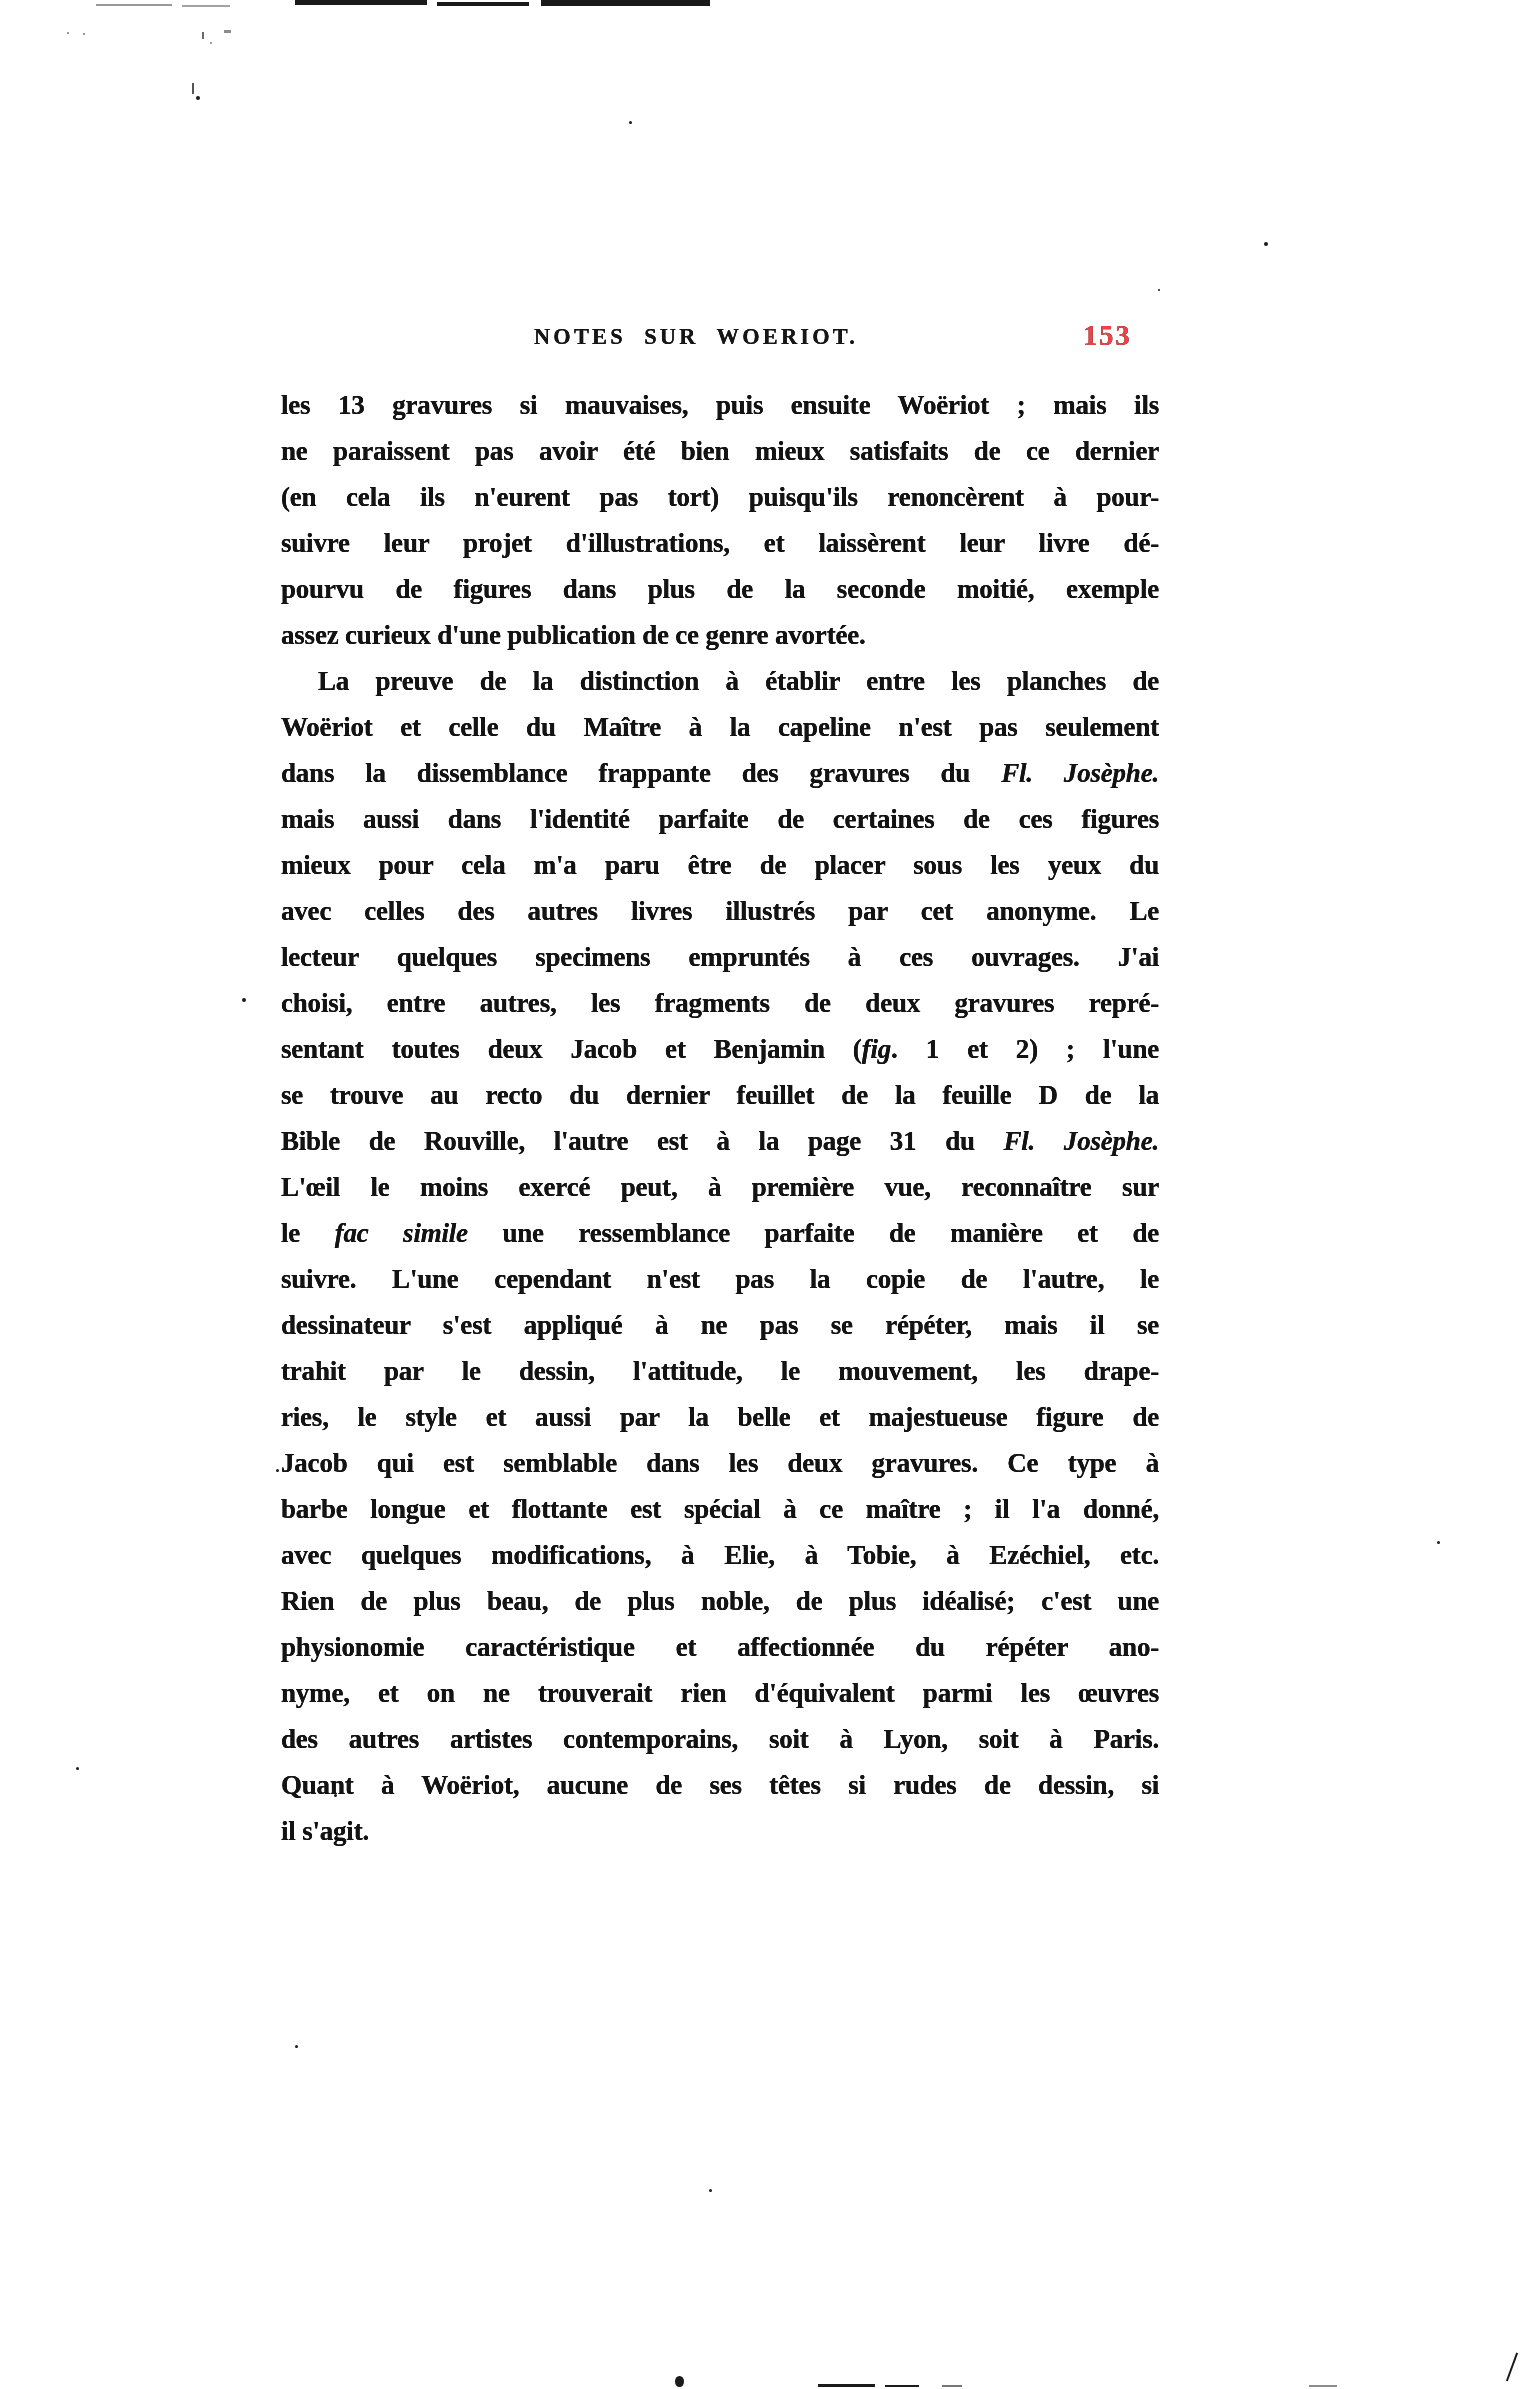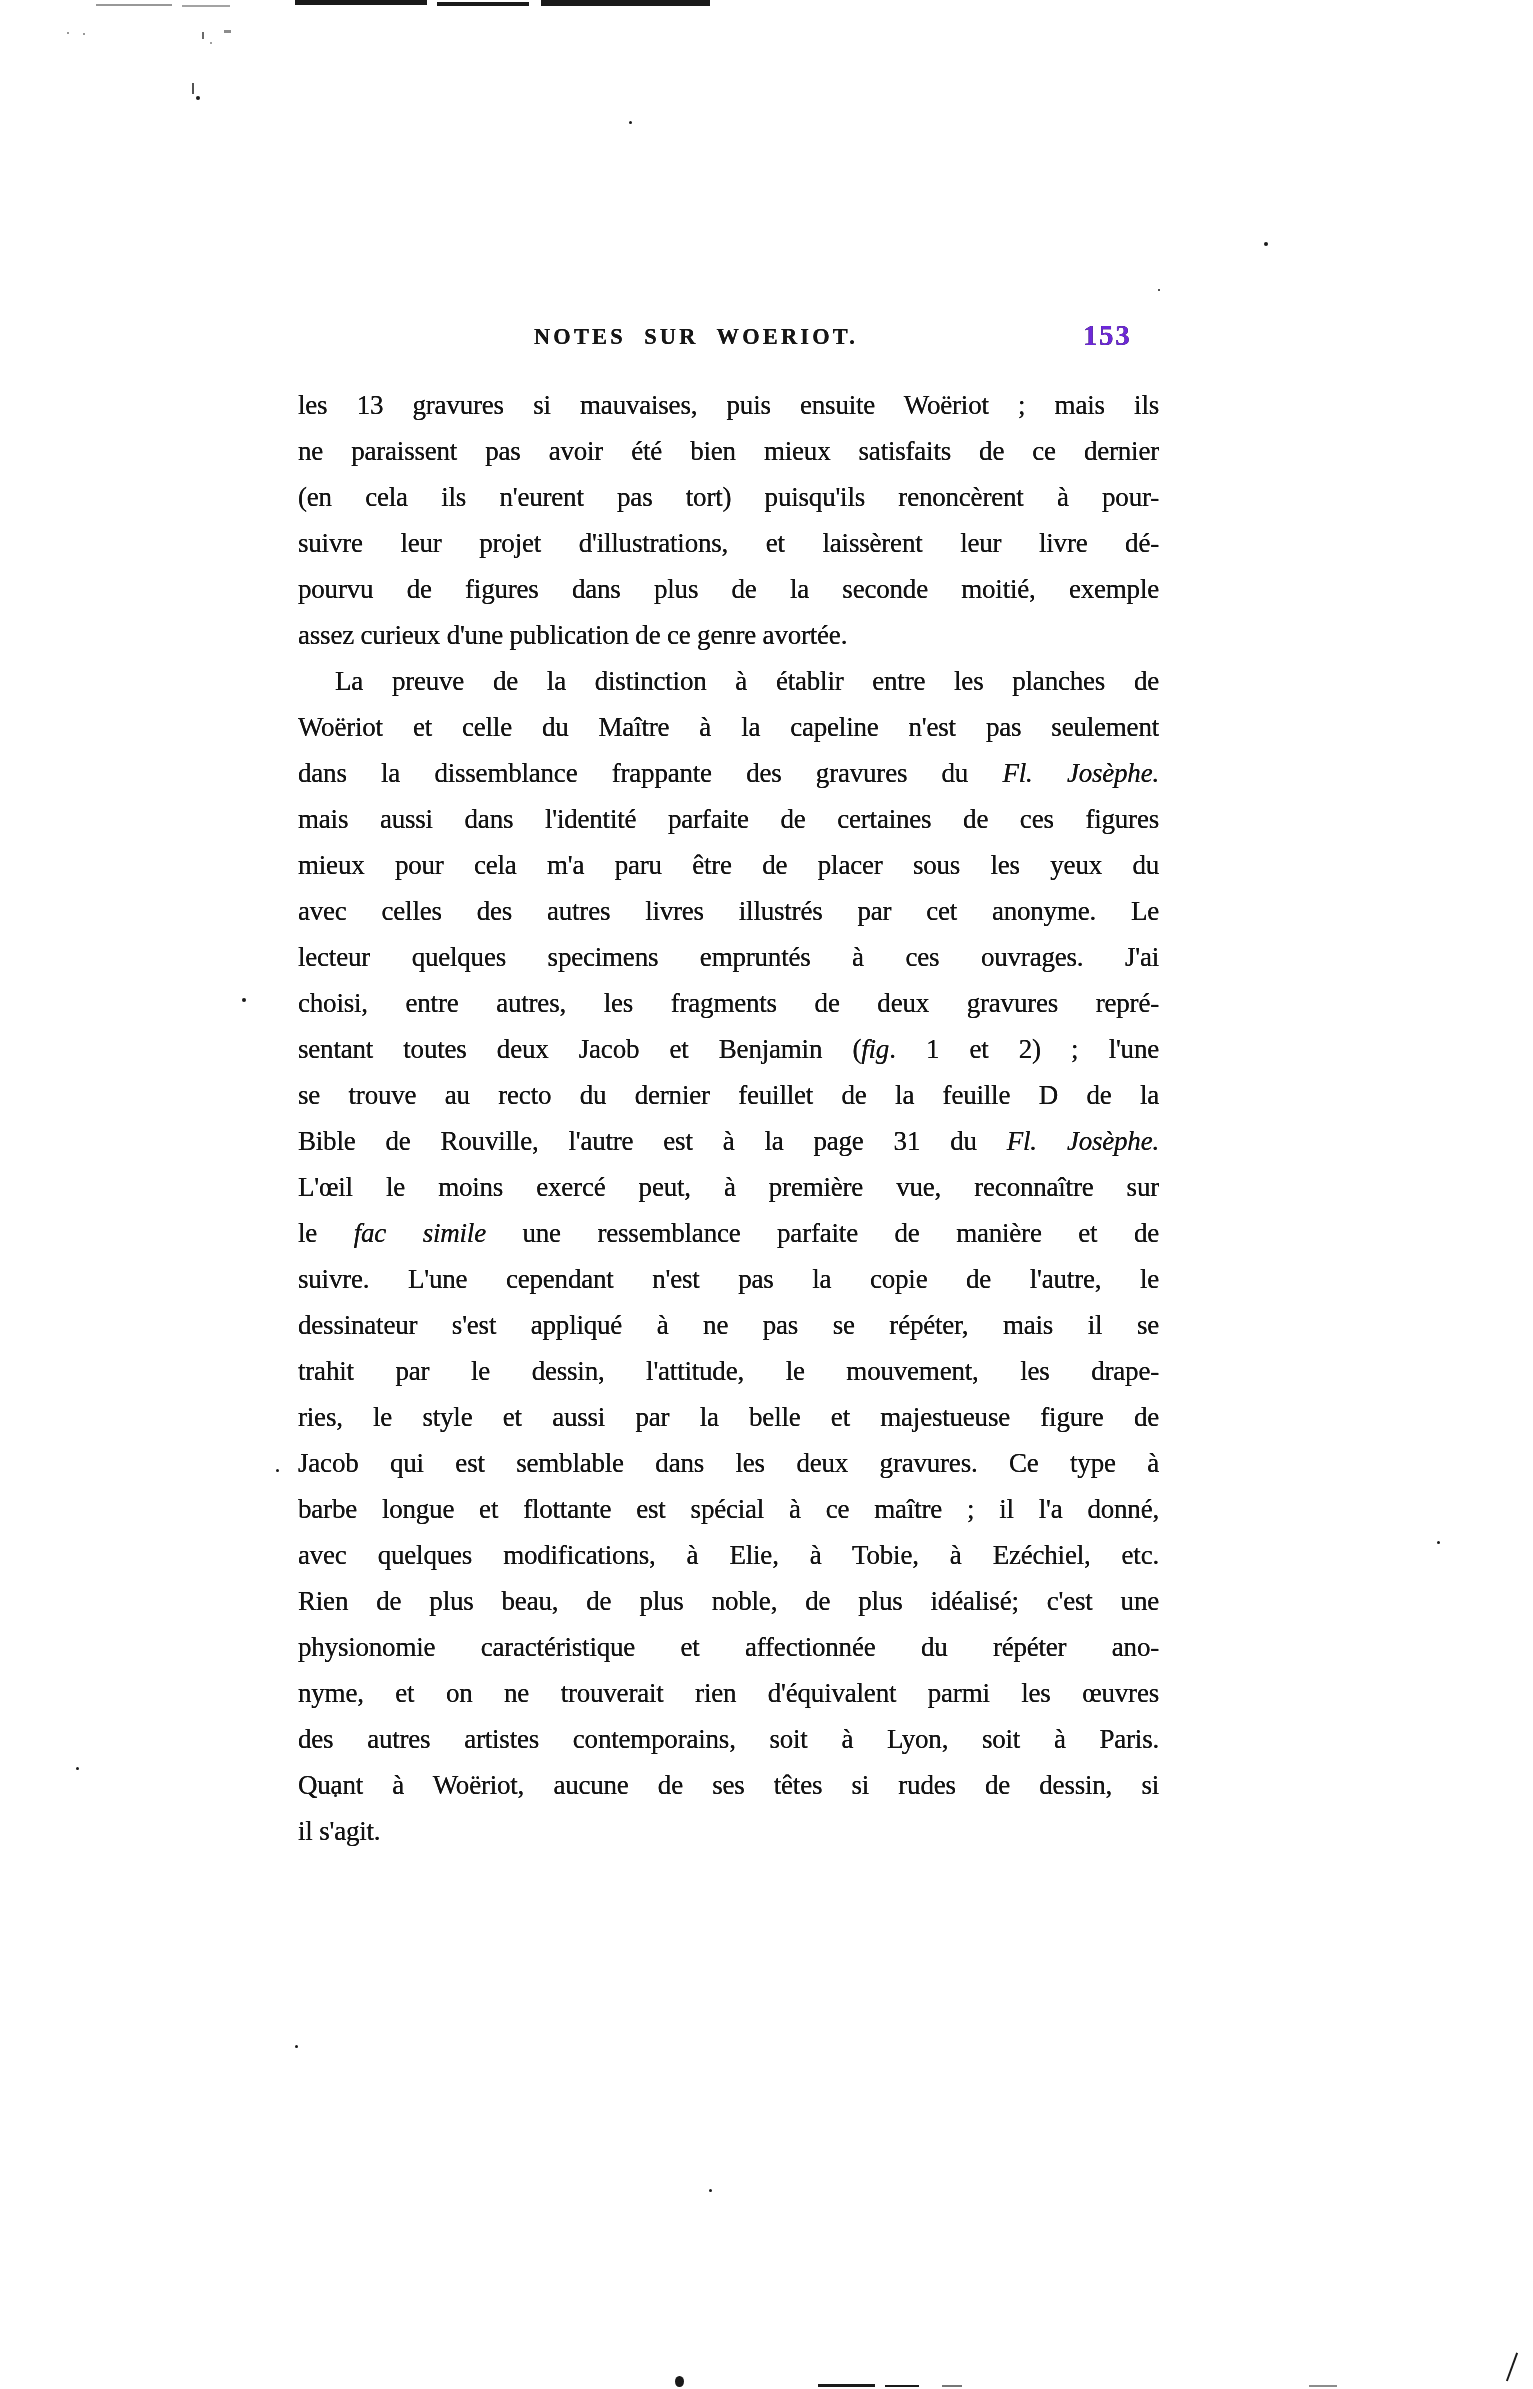--- a/index.html
+++ b/index.html
@@ -27,41 +27,40 @@
     color: #161616;
     text-shadow: 0 0 0.5px #000;
   }
   .page-number {
     position: absolute;
     left: 1083px;
     top: 319px;
     font-size: 29px;
     font-weight: bold;
     letter-spacing: 1.6px;
-    color: #6d28d9;
+    color: #ef4444;
     text-shadow: 0 0 0.5px #000;
   }
   .body-text {
     position: absolute;
     left: 281px;
     top: 382px;
     width: 878px;
   }
   .line {
     height: 46px;
     line-height: 46px;
     font-size: 27px;
-    font-weight: normal;
+    font-weight: bold;
     letter-spacing: -0.2px;
     text-align: justify;
     text-align-last: justify;
     white-space: normal;
     overflow: hidden;
     text-shadow: 0 0 0.6px #000;
-    margin-left: 17px;
   }
   .line.indent { text-indent: 37px; }
   .line.par-end { text-align-last: left; }
   .line i { font-style: italic; }
   .speck {
     position: absolute;
     background: #1a1a1a;
   }
   .speck.round { border-radius: 50%; }
 </style>

